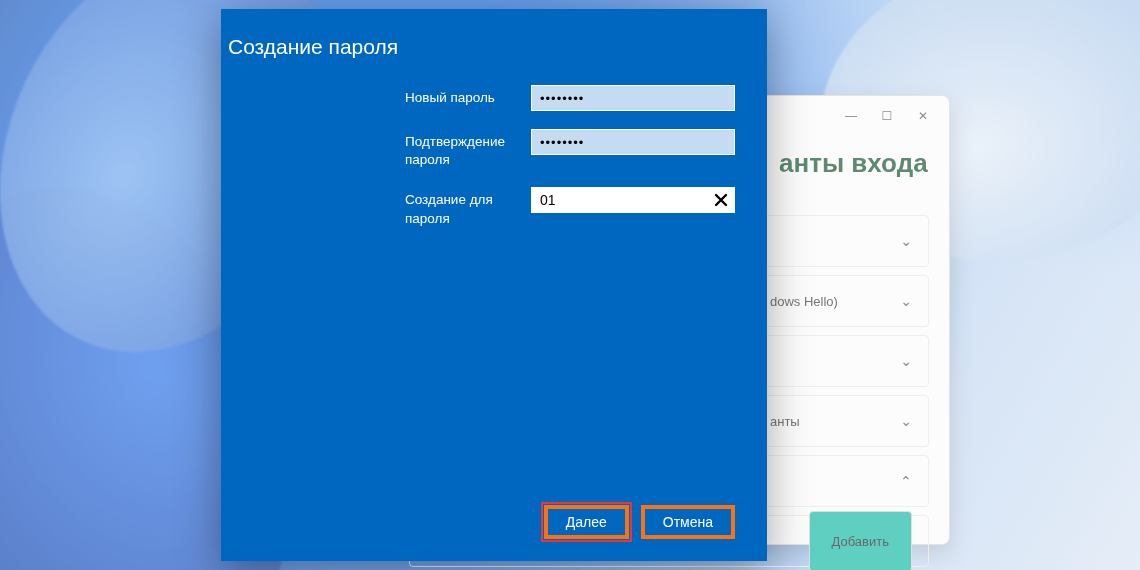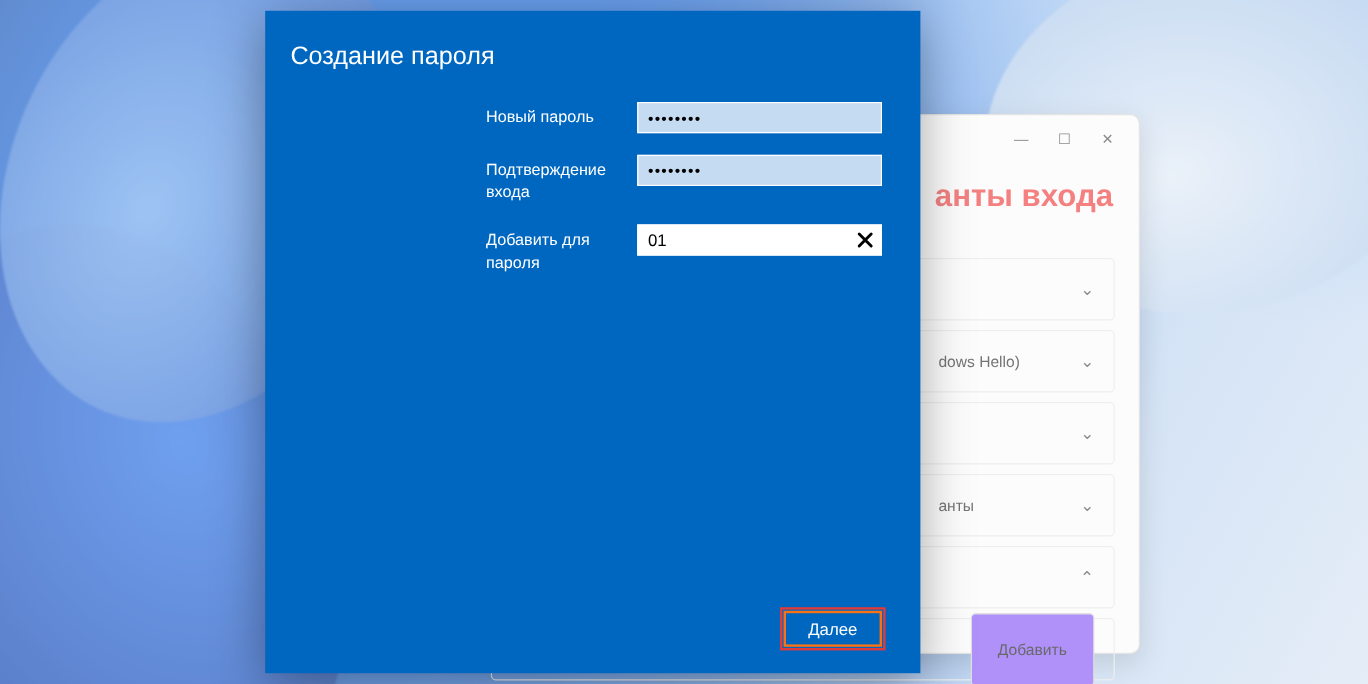--- a/index.html
+++ b/index.html
@@ -35,67 +35,67 @@
     left: 388px; top: 95px;
     width: 562px; height: 450px;
     background: #fbfbfd;
     border: 1px solid #d8d8d8;
     border-radius: 8px;
     box-shadow: 0 8px 24px rgba(0,0,0,.18);
     padding: 14px 20px 20px 20px;
   }
   .win-titlebar { display:flex; justify-content:flex-end; gap: 24px; color:#555; font-size:12px; }
   .win-titlebar span { display:inline-flex; width:12px; height:12px; align-items:center; justify-content:center; }
-  .settings-heading { font-size: 26px; font-weight: 600; color:#ef4444; margin-top: 26px; margin-left: 370px; white-space: nowrap; }
+  .settings-heading { font-size: 26px; font-weight: 600; color:#14532d; margin-top: 26px; margin-left: 370px; white-space: nowrap; }
   .option-list { margin-top: 36px; display:flex; flex-direction:column; gap:8px; }
   .option-card {
     border: 1px solid #e6e6e6; border-radius: 4px; height: 52px;
     display:flex; align-items:center; justify-content:flex-end;
     padding: 0 16px; color:#333; font-size:13px; position:relative;
   }
-  .option-card .lbl { position:absolute; left: 372px; white-space: nowrap; }
+  .option-card .lbl { position:absolute; left: 360px; white-space: nowrap; }
   .chev { color:#555; font-size: 14px; }
   .add-btn {
-    border:1px solid #d0d0d0; background:#8b5cf6; border-radius:4px;
+    border:1px solid #d0d0d0; background:#14b8a6; border-radius:4px;
     padding: 22px 22px; font-size:13px; color:#222;
   }
   .option-card.expanded .chev { transform: rotate(180deg); }
   .add-row { justify-content: flex-end; gap: 14px; }
 
   
   .dimmer { position:absolute; inset:0; background: rgba(255,255,255,.32); }
 
   
   .modal {
     position: absolute;
     left: 221px; top: 9px;
     width: 546px; height: 552px;
     background: #0067c0;
     color: #fff;
     box-shadow: 0 10px 40px rgba(0,0,0,.35);
-    padding: 26px 32px 22px 21px;
+    padding: 26px 32px 22px 7px;
     display:flex; flex-direction:column;
   }
   .modal-title { font-size: 21px; font-weight: 400; margin-bottom: 26px; }
   .form-row { display:flex; align-items:flex-start; margin-bottom: 18px; justify-content: flex-end; }
   .form-label { width: 126px; font-size: 13.5px; line-height: 1.35; padding-top: 4px; }
   .text-input {
     width: 204px; height: 26px; border: 1px solid #fff; background: #c4dbf1;
     font-size: 13px; padding: 0 8px; color:#000; letter-spacing: 1px;
   }
   .text-input.white { background: #ffffff; letter-spacing: 0; font-size: 14px; }
   .input-wrap { position: relative; width: 204px; }
   .clear-x {
     position:absolute; right:4px; top:3px; width:20px; height:20px;
     display:flex; align-items:center; justify-content:center;
     color:#000; font-size:16px; font-weight:700; cursor:pointer;
   }
   .modal-footer { margin-top:auto; display:flex; justify-content:flex-end; gap:12px; }
   .m-btn {
-    background: transparent; border: 2px solid #f97316; color:#fff;
+    background: transparent; border: 4px solid #f97316; color:#fff;
     font-size: 14px; padding: 5px 18px; min-width: 82px; cursor:pointer;
   }
   .m-btn.primary { outline: 2px solid #e03a3a; outline-offset: 1px; }
   @keyframes blink { 50% { opacity: 0; } }
 </style>
 </head>
 <body>
 
 <div class="wallpaper">
   <div class="petal p1"></div>
@@ -140,32 +140,33 @@
 
 <div class="modal">
   <div class="modal-title">Создание пароля</div>
 
   <div class="form-row">
     <div class="form-label">Новый пароль</div>
     <input class="text-input" type="text" value="••••••••" style="">
   </div>
 
   <div class="form-row">
-    <div class="form-label">Подтверждение входа</div>
+    <div class="form-label">Подтверждение пароля</div>
     <input class="text-input" type="text" value="••••••••" style="">
   </div>
 
   <div class="form-row">
-    <div class="form-label">Добавить для пароля</div>
+    <div class="form-label">Создание для пароля</div>
     <div class="input-wrap">
       <input class="text-input white" type="text" value="01" style="">
       <div class="clear-x">
         <svg width="14" height="14" viewBox="0 0 14 14">
             <path d="M2 2 L12 12 M12 2 L2 12" stroke="#000" stroke-width="2.4" stroke-linecap="round"></path>
           </svg>
       </div>
     </div>
   </div>
 
   <div class="modal-footer">
     <button class="m-btn primary">Далее</button>
+    <button class="m-btn">Отмена</button>
   </div>
 </div>
 
 </body></html>

